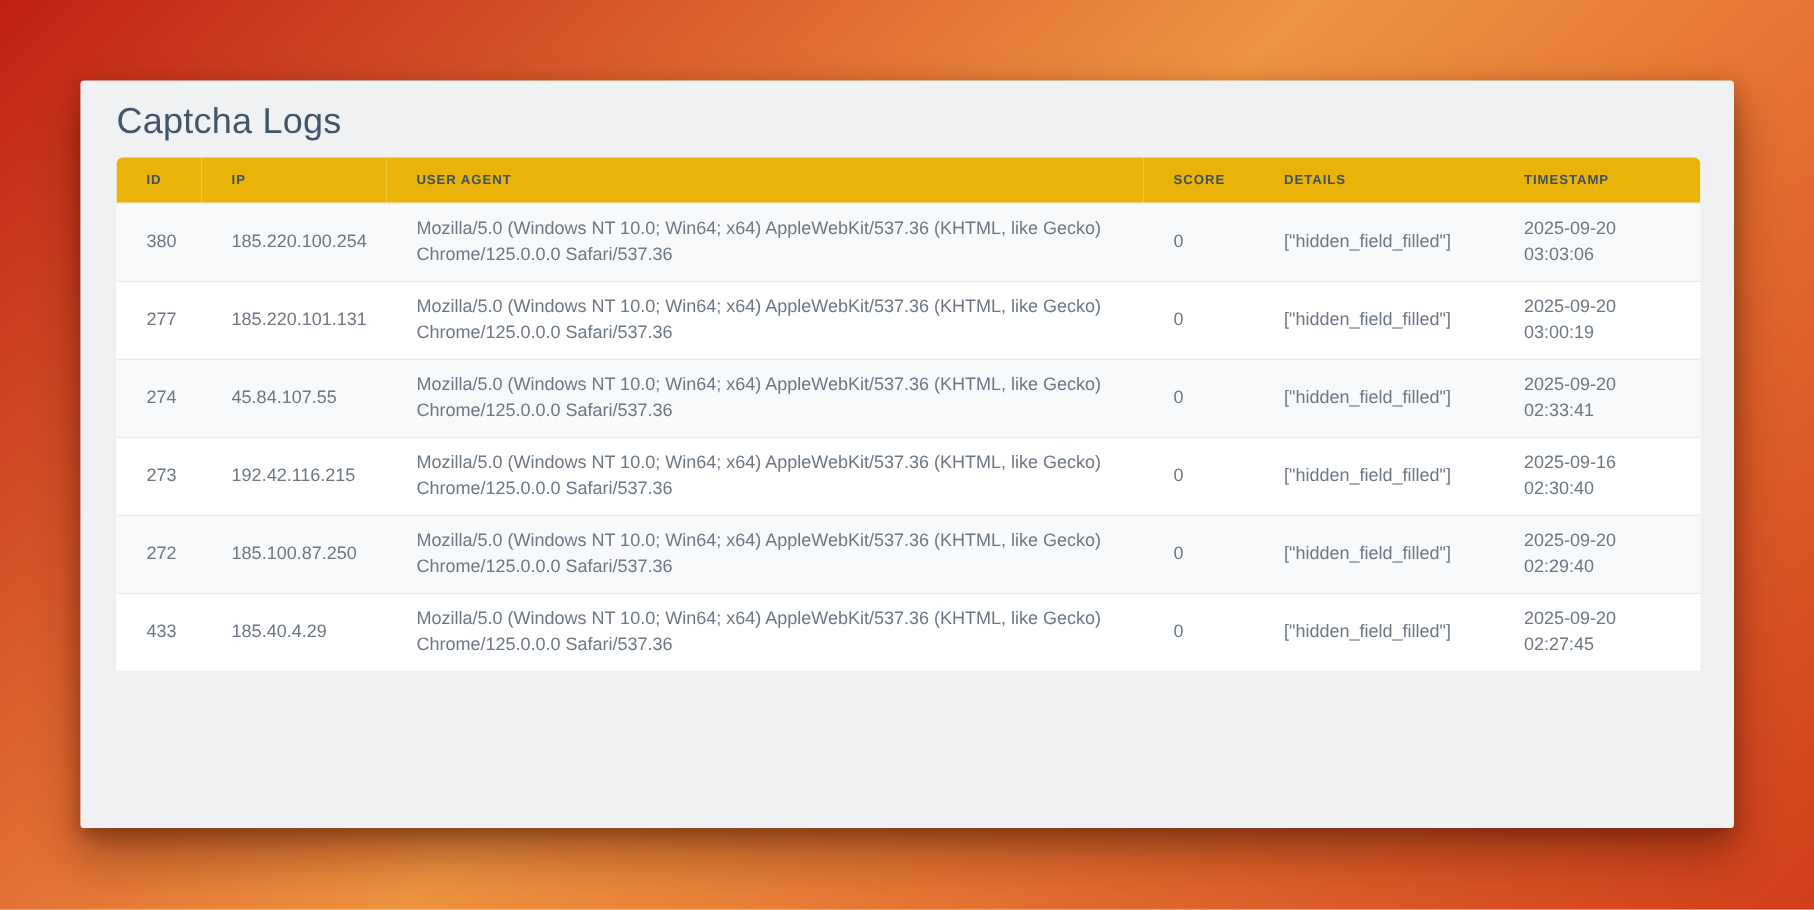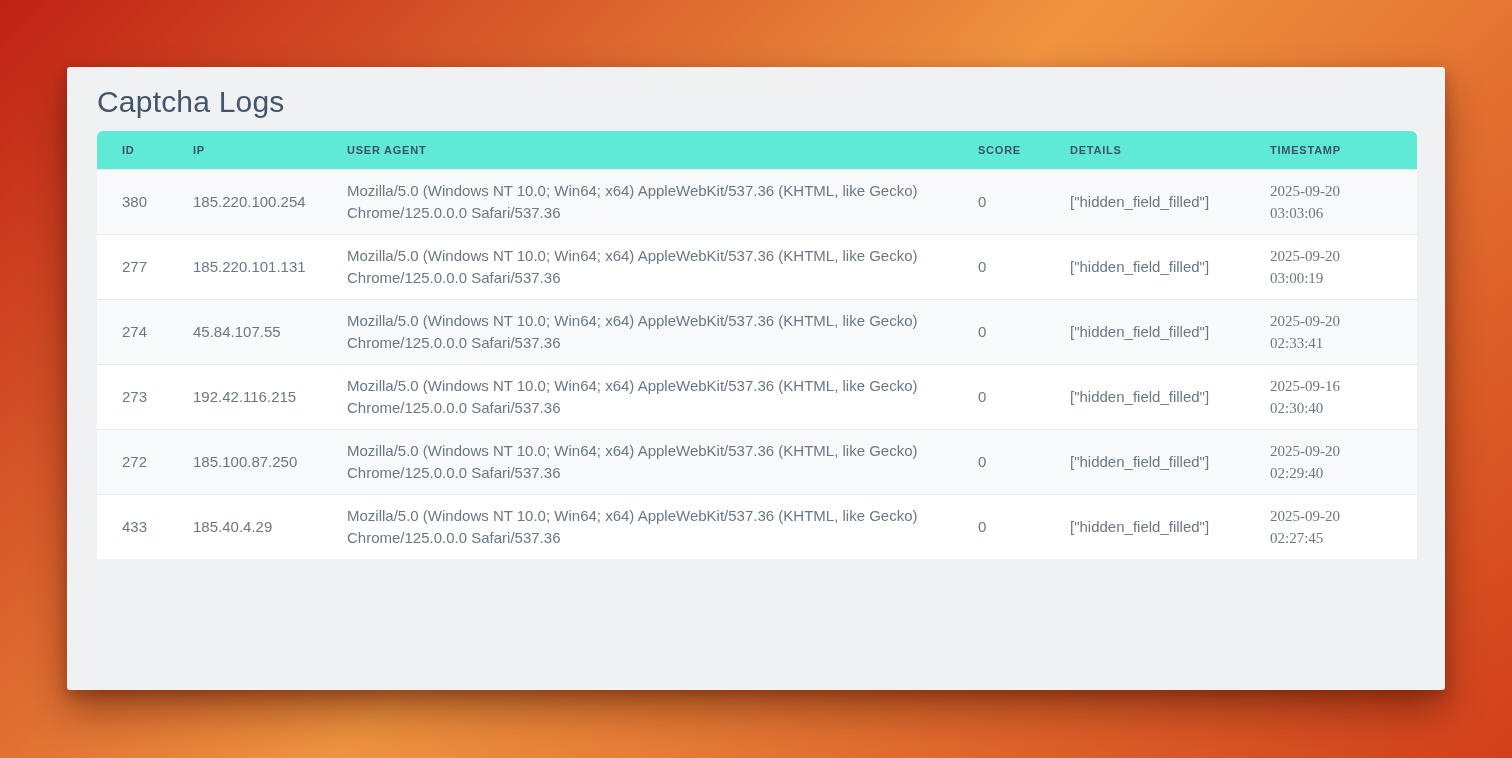--- a/index.html
+++ b/index.html
@@ -53,38 +53,38 @@
   thead th {
     height: 38px;
     text-align: left;
     vertical-align: middle;
     padding: 0 10px 0 25px;
     font-size: 11px;
     font-weight: 700;
     letter-spacing: 0.07em;
     text-transform: uppercase;
     color: #3f5168;
-    background: #5eead4;
+    background: #eab308;
     border-bottom: 1px solid #e7e9ec;
     white-space: nowrap;
   }
   tbody td {
     height: 64px;
     vertical-align: middle;
     padding: 10px 12px 10px 25px;
     font-size: 15px;
     line-height: 22px;
     color: #6b7884;
     word-wrap: break-word;
   }
   tbody tr { border-bottom: 1px solid #e7e9ec; }
   tbody tr:last-of-type { border-bottom: none; }
   tbody tr:nth-of-type(odd) { background: #f8f9fa; }
   tbody tr:nth-of-type(even) { background: #ffffff; }
-  td.cell-timestamp { padding-right: 38px; font-family: Liberation Serif, serif; }
+  td.cell-timestamp { padding-right: 38px; }
 </style>
 </head>
 <body>
 
 <div class="card">
   <div class="card-header">
     <h1 class="page-title">Captcha Logs</h1>
   </div>
 
   <div class="table-wrap">

